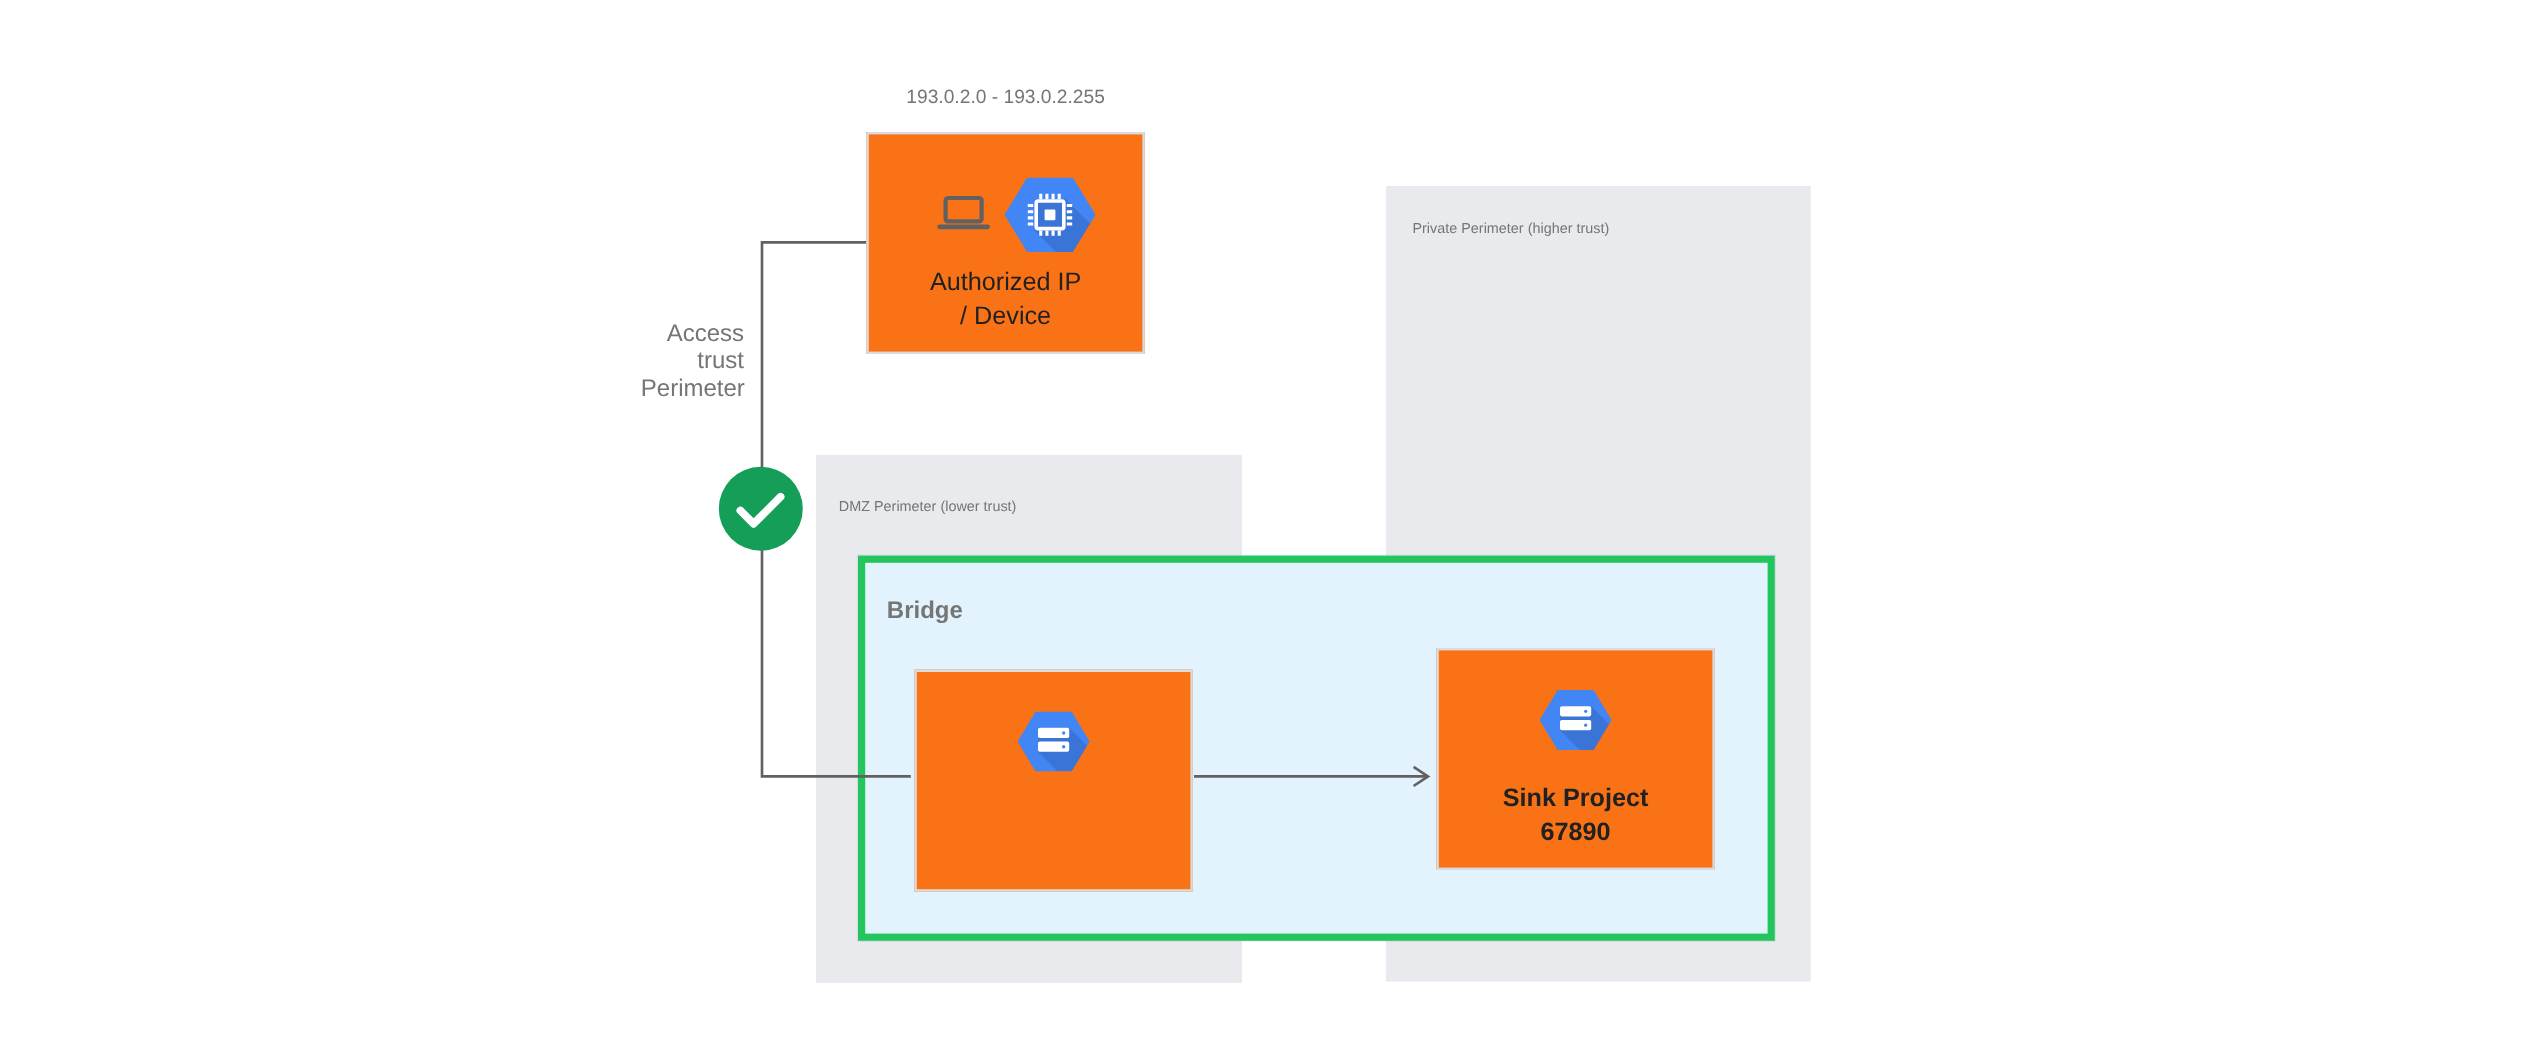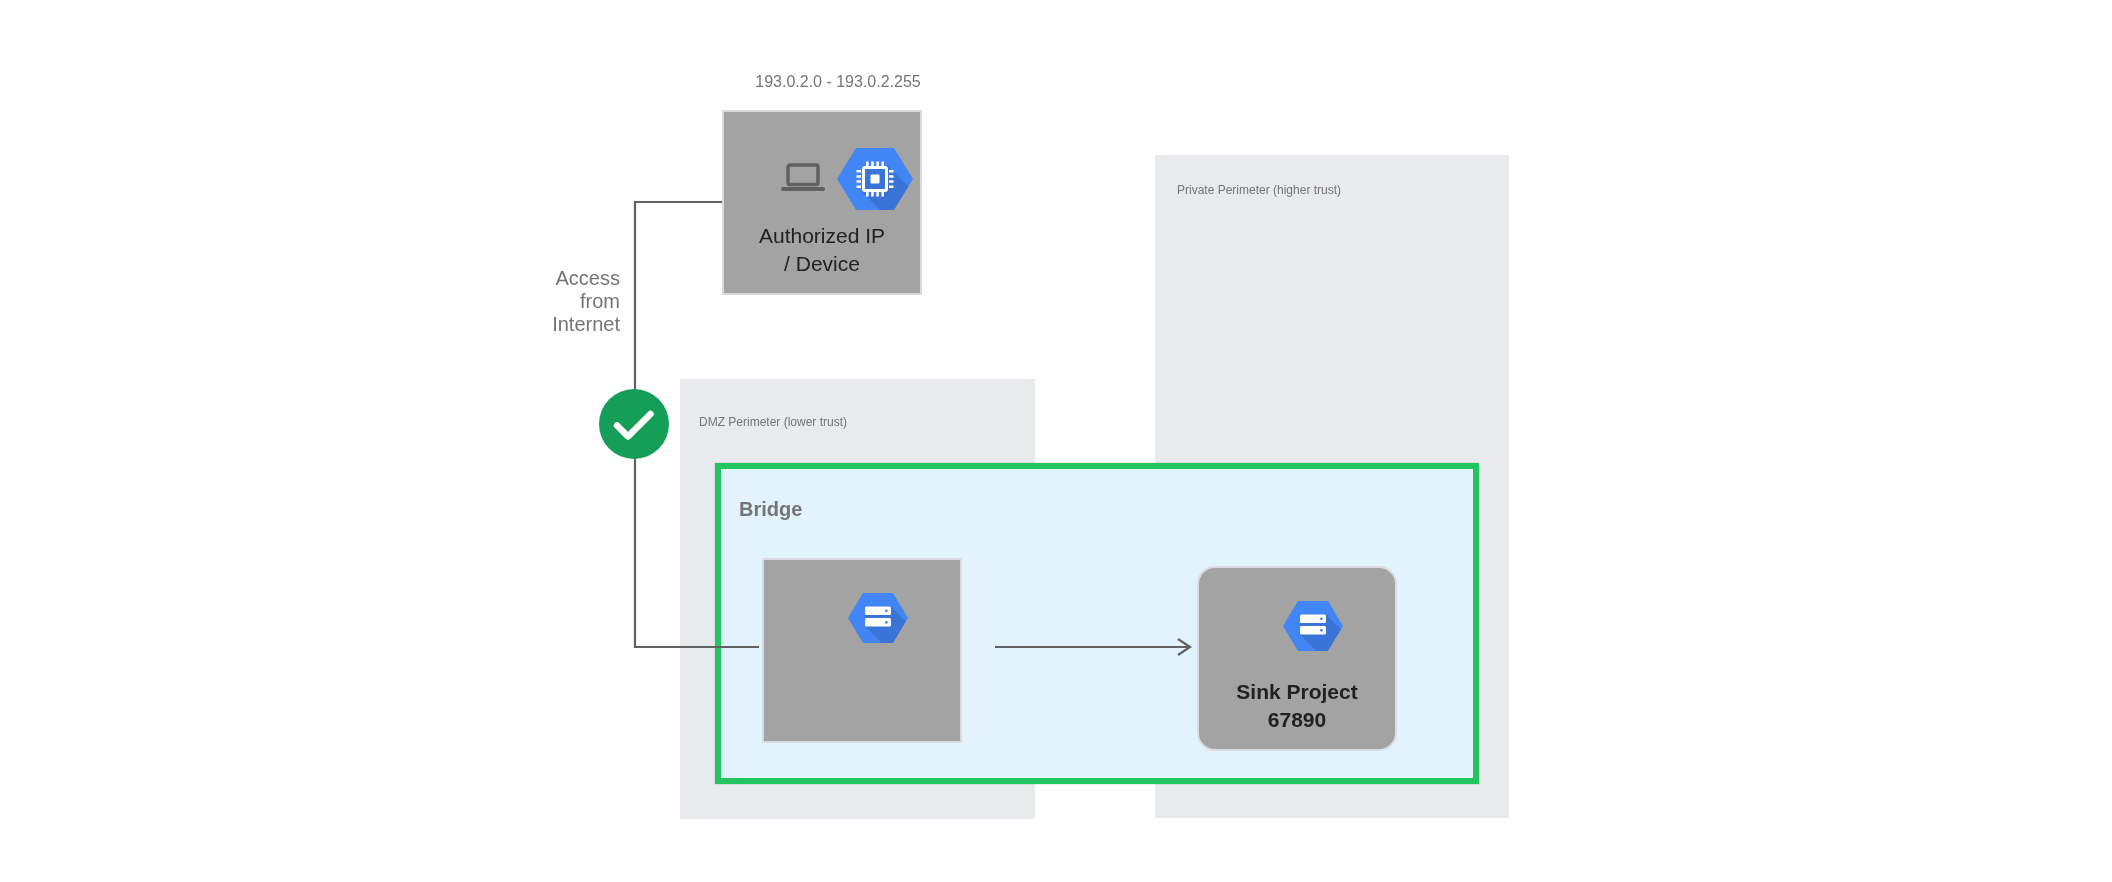--- a/index.html
+++ b/index.html
@@ -50,29 +50,29 @@
     left: 18px; top: 28px;
     font-size: 20px;
     line-height: 24px;
     color: var(--muted-text, #757575);
     white-space: nowrap;
   }
 
   
   .node-box {
     position: absolute;
-    width: 200px; height: 185px;
+    width: 232px; height: 185px;
     box-sizing: border-box;
-    background: #a3a3a3;
+    background: #f97316;
     border: 2px solid var(--box-border, #d9dbde);
     z-index: 4;
   }
   .box-authorized { left: 722px; top: 110px; }
   .box-source { left: 41px; top: 89px; }   
-  .box-sink { left: 476px; top: 97px; border-radius: 18px; }    
+  .box-sink { left: 476px; top: 71px; }    
   .box-private-project { left: 40px; top: 83px; } 
 
   .box-label {
     position: absolute;
     top: 110px; left: 0; right: 0;
     text-align: center;
     font-size: 21px;
     line-height: 28px;
     color: var(--dark-text, #212121);
   }
@@ -244,22 +244,22 @@
       <use href="#sym-hex-chip"></use>
     </svg>
     <div class="box-label">
       <div>Authorized IP</div>
       <div>/ Device</div>
     </div>
   </div>
 
   <div class="access-label">
     <div>Access</div>
-    <div>from</div>
-    <div>Internet</div>
+    <div>trust</div>
+    <div>Perimeter</div>
   </div>
 
   <div class="check-badge">
     <svg viewBox="0 0 70 70">
       <use href="#sym-check"></use>
     </svg>
   </div>
 
 </div>
 

